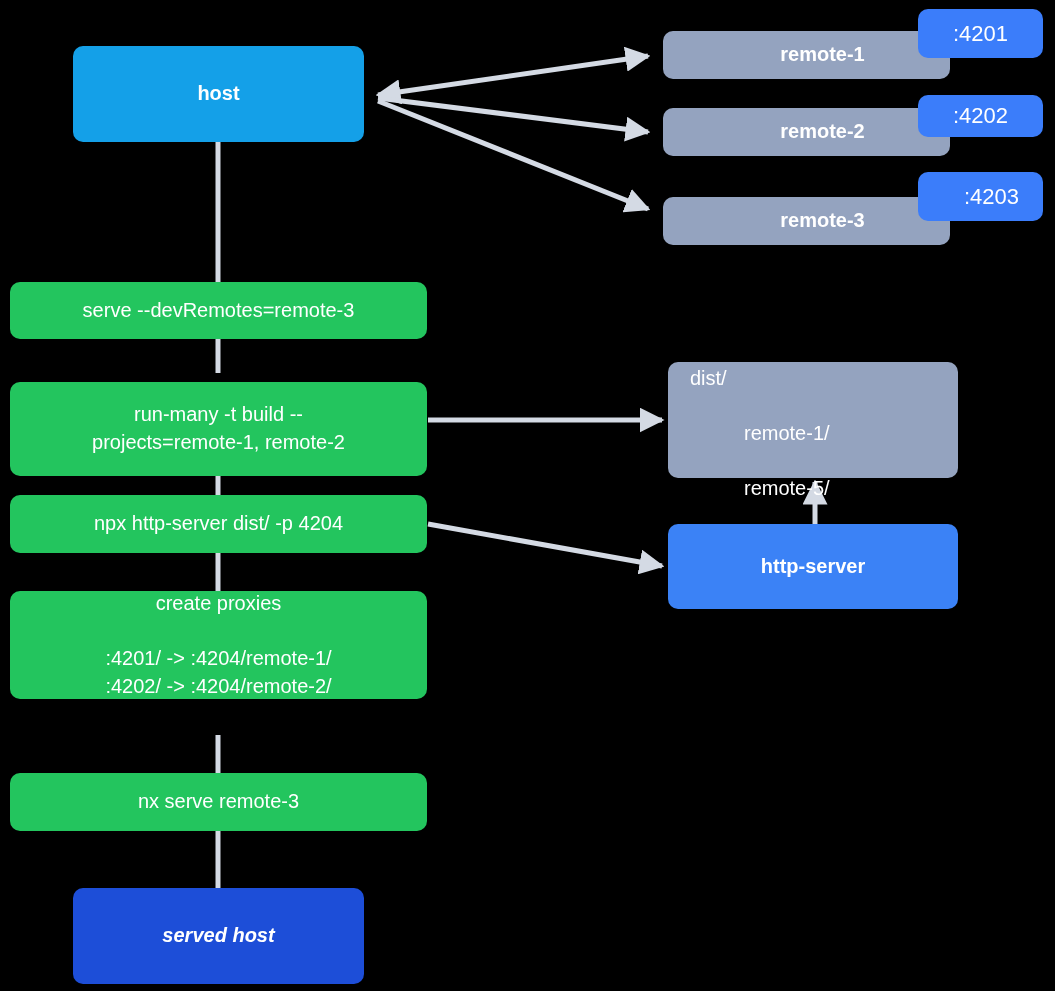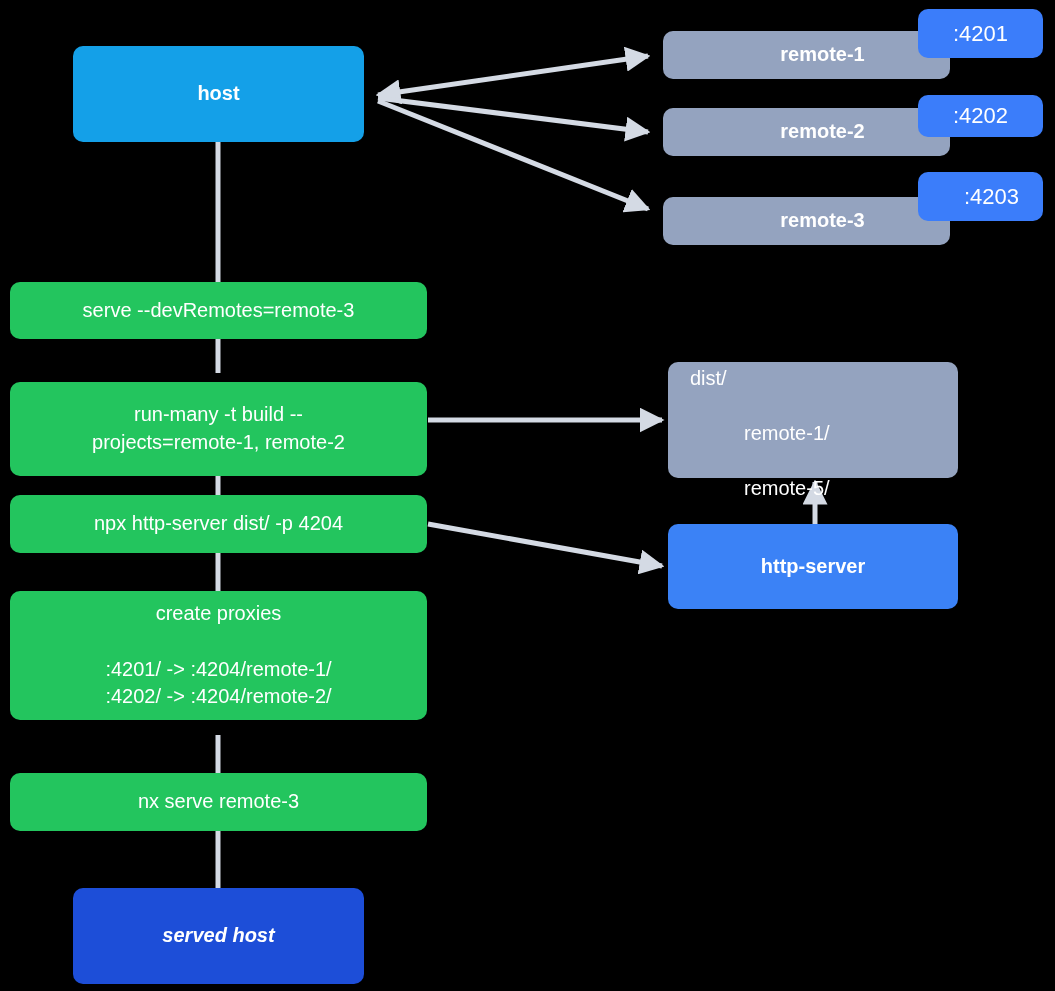--- a/index.html
+++ b/index.html
@@ -166,21 +166,21 @@
   <div class="node node-remote" style="left:663px; top:197px; width:287px; height:48px;">remote-3</div>
   <div class="badge" style="left:918px; top:172px; width:125px; height:49px;padding-left:22px;">:4203</div>
 
   <div class="node node-cmd" style="left:10px; top:282px; width:417px; height:57px;">serve --devRemotes=remote-3</div>
 
   <div class="node node-cmd" style="left:10px; top:373px; width:417px; height:94px;margin-top:9px;">run-many -t build --
 projects=remote-1, remote-2</div>
 
   <div class="node node-cmd" style="left:10px; top:495px; width:417px; height:58px;">npx http-server dist/ -p 4204</div>
 
-  <div class="node node-cmd" style="left:10px; top:591px; width:417px; height:129px;">create proxies
+  <div class="node node-cmd" style="left:10px; top:591px; width:417px; height:108px;">create proxies
 
 :4201/ -&gt; :4204/remote-1/
 :4202/ -&gt; :4204/remote-2/</div>
 
   <div class="node node-cmd" style="left:10px; top:773px; width:417px; height:58px;">nx serve remote-3</div>
 
   <div class="node node-served" style="left:73px; top:888px; width:291px; height:96px;">served host</div>
 
   <div class="node node-dist" style="left:668px; top:362px; width:290px; height:116px;">
     <span class="dist-lines">

